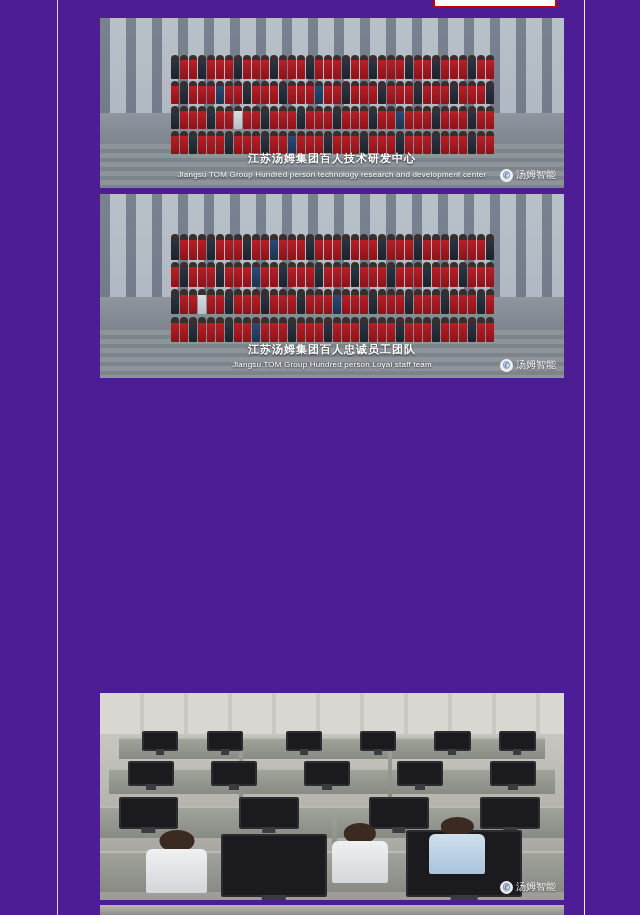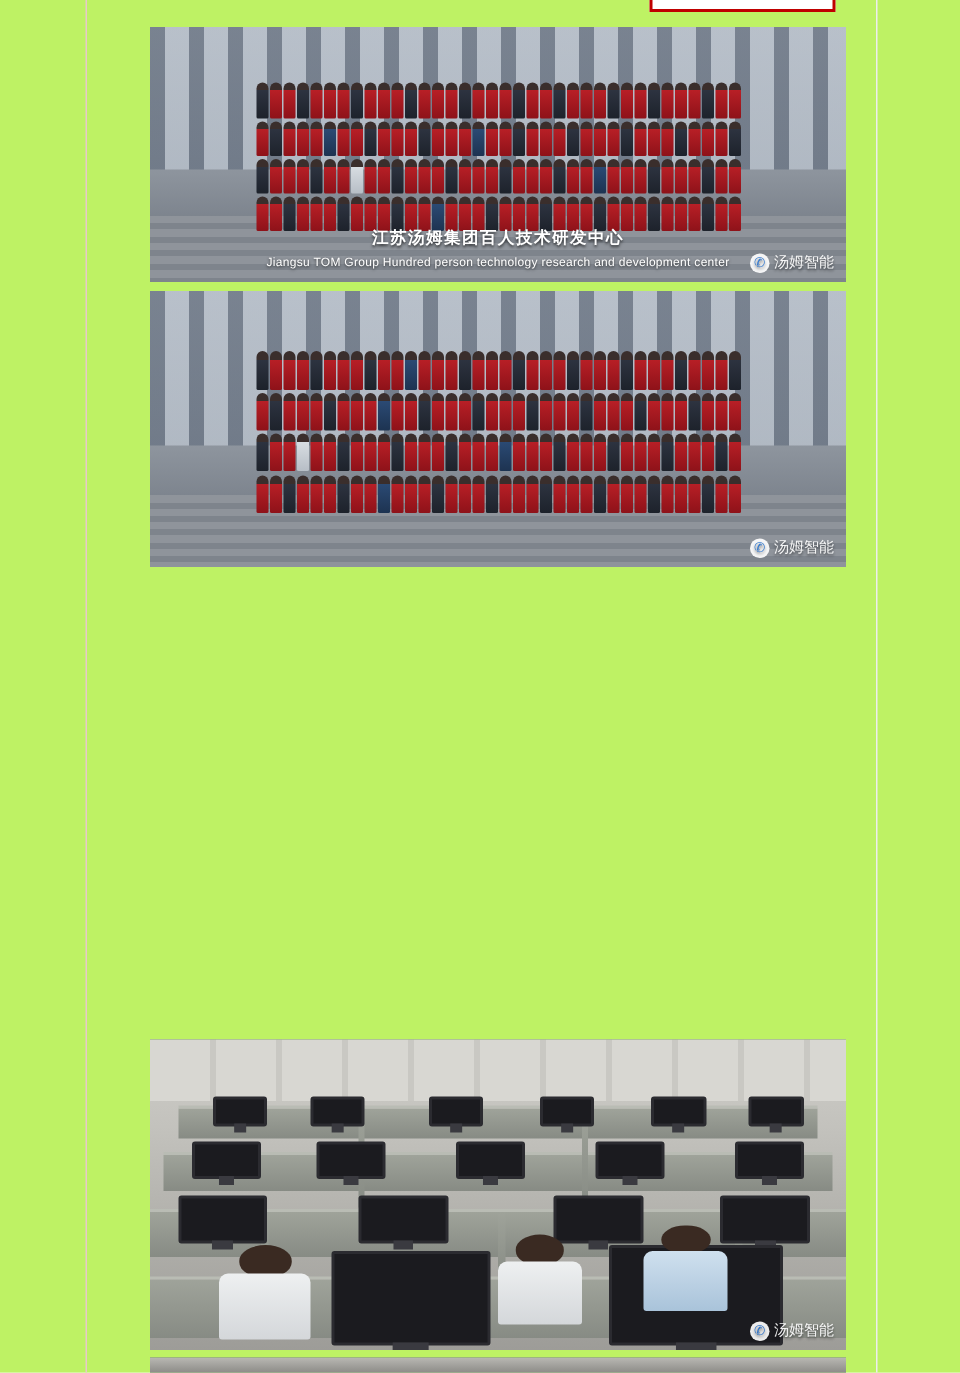--- a/index.html
+++ b/index.html
@@ -14,21 +14,21 @@
     font-family: "Liberation Sans", sans-serif;
     position: relative;
   }
 
   
   .page {
     position: absolute;
     left: 0; top: 0;
     width: 640px;
     height: 915px;
-    background: #bef264;
+    background: #4c1d95;
   }
   .rule-left, .rule-right {
     position: absolute;
     top: 0;
     width: 1px;
     height: 915px;
     background: #e8c9c9;
   }
   .rule-left { left: 57px; }
   .rule-right { left: 584px; background: #ededed; }
@@ -546,20 +546,22 @@
             <div class="p red"></div>
             <div class="p dark"></div>
             <div class="p red"></div>
             <div class="p red"></div>
             <div class="p red"></div>
             <div class="p dark"></div>
             <div class="p red"></div>
             <div class="p red"></div>
         </div>
       </div>
+      <div class="caption-cn">江苏汤姆集团百人忠诚员工团队</div>
+      <div class="caption-en">Jiangsu TOM Group Hundred person Loyal staff team</div>
       <div class="watermark">
         <span class="wm-badge">✆</span>
         <span>汤姆智能</span>
       </div>
     </div>
 
 
     <div class="photo photo-3">
       <div class="office">
         <div class="office-ceiling"></div>

